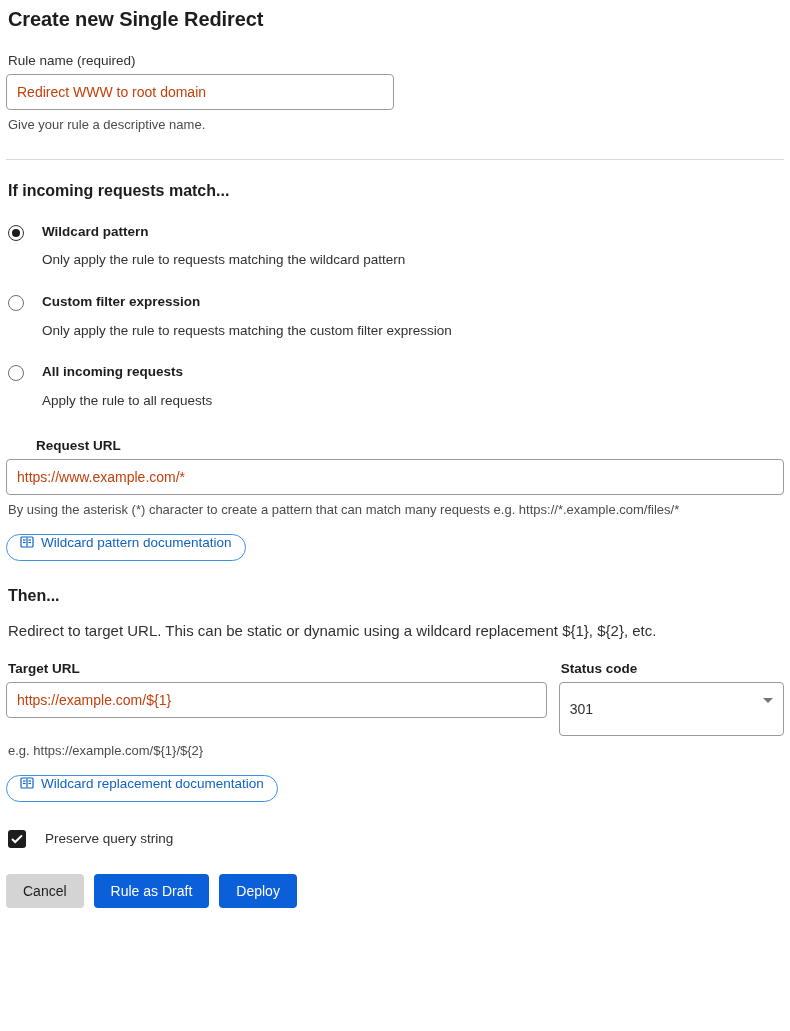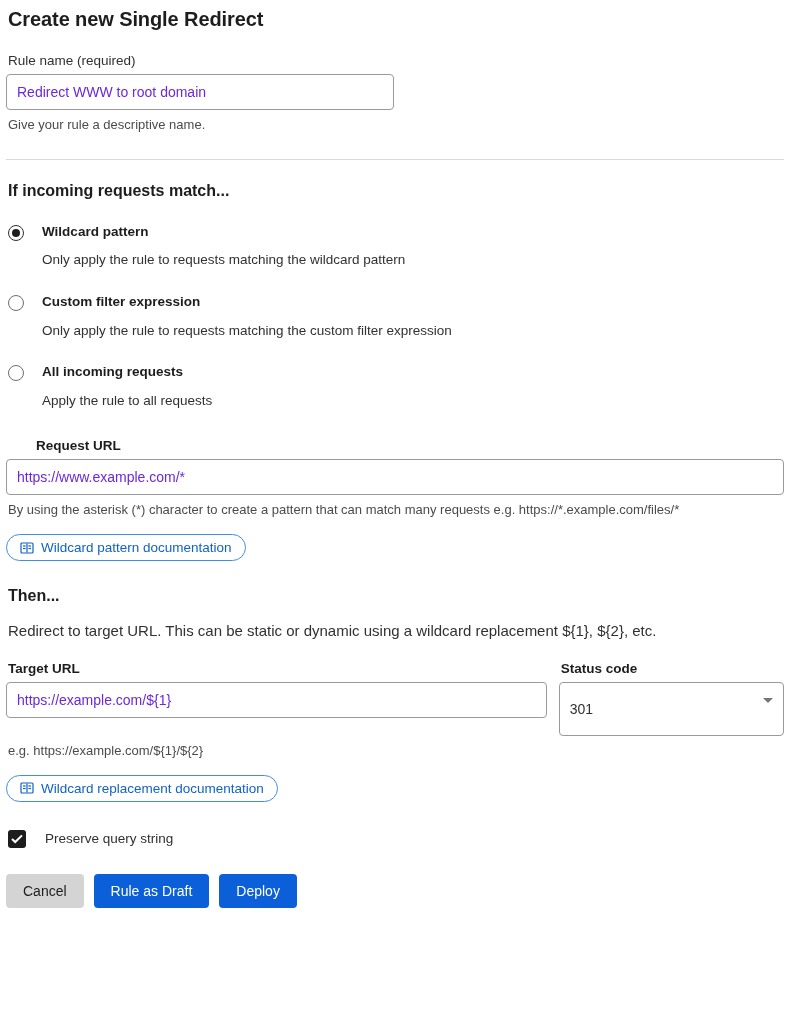--- a/index.html
+++ b/index.html
@@ -35,21 +35,21 @@
     margin: 22px 0 6px 2px;
   }
   .text-input {
     display: block;
     height: 36px;
     border: 1px solid #9a9a9a;
     border-radius: 4px;
     background: #fff;
     font-family: "Liberation Sans", sans-serif;
     font-size: 14px;
-    color: #6d28d9;
+    color: #c2410c;
     padding: 0 10px;
     outline: none;
   }
   .text-input::placeholder { color: #6e6e6e; }
   #rule-name-input { width: 388px; }
   .helper {
     font-size: 13px;
     color: #4b4b4b;
     margin: 6px 0 0 2px;
     line-height: 1.45;
@@ -111,21 +111,21 @@
   .strong-label {
     font-size: 13.5px;
     font-weight: bold;
     color: #1d1d1d;
     margin: 28px 0 6px 2px;
     padding-left: 28px;
   }
   #request-url-input { width: 100%; }
   .doc-pill {
     display: inline-flex;
-    align-items: center;
+    align-items: flex-start;
     gap: 7px;
     height: 27px;
     padding: 0 13px;
     border: 1px solid #3f8fe0;
     border-radius: 14px;
     color: #1062c4;
     background: #fff;
     font-size: 13.5px;
     margin-top: 14px;
     cursor: pointer;

